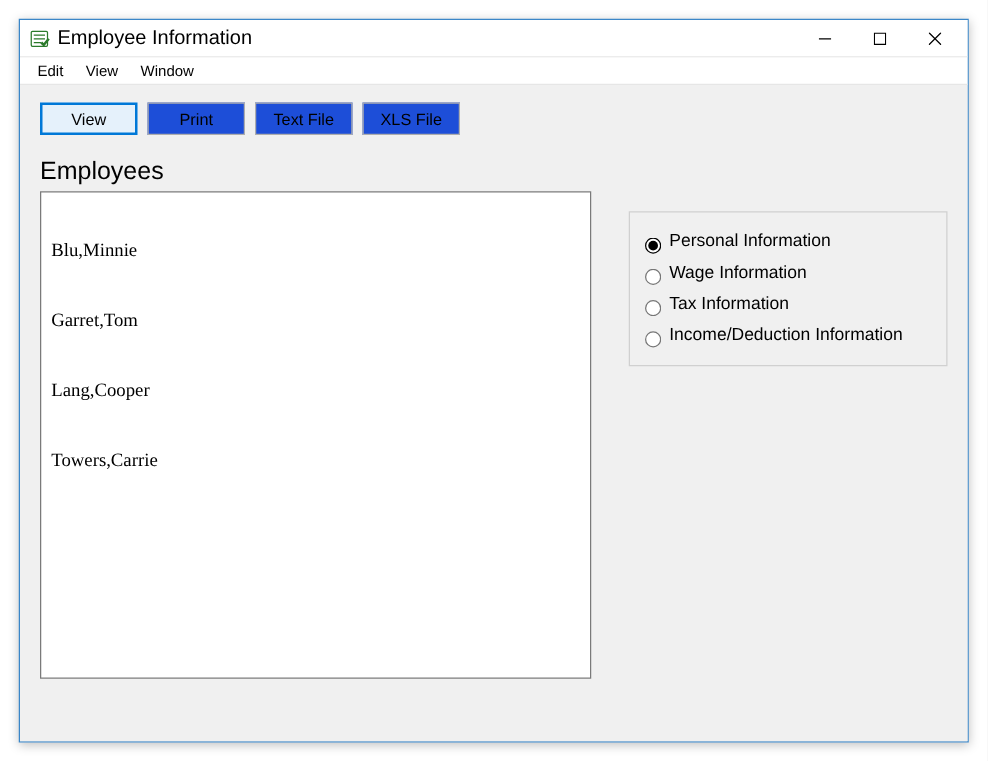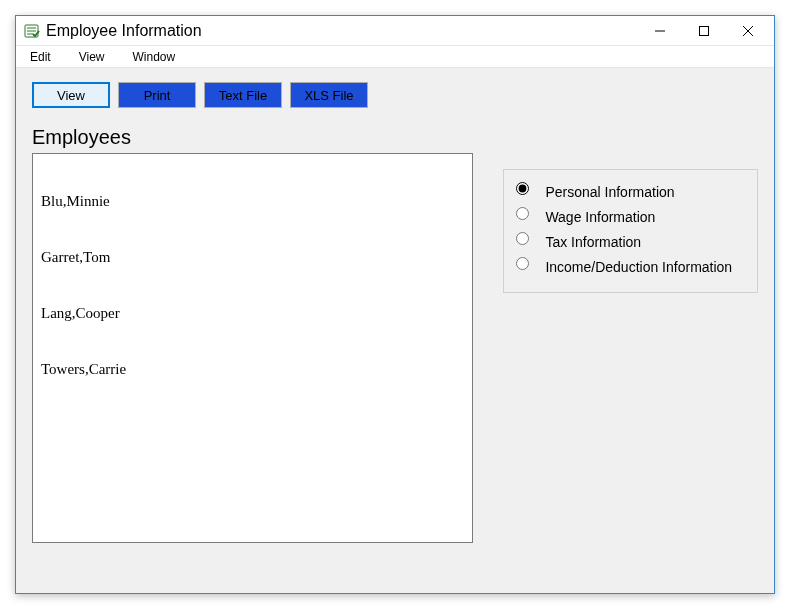--- a/index.html
+++ b/index.html
@@ -47,21 +47,21 @@
     border: none;
     font-family: inherit;
   }
   .caption-btn svg { display:block; }
   .menubar {
     height: 22px;
     background: #fff;
     display: flex;
     align-items: center;
     padding: 0 6px;
-    gap: 12px;
+    gap: 2px;
     font-size: 12px;
     border-bottom: 1px solid #e6e6e6;
   }
   .menu-item {
     padding: 2px 8px;
   }
   .client {
     flex: 1;
     background: #f0f0f0;
     padding: 14px 16px 16px 16px;
@@ -110,22 +110,22 @@
   }
   .option-group {
     margin-top: 16px;
     border: 1px solid #d0d0d0;
     background: #f0f0f0;
     padding: 10px 14px 12px 12px;
     width: 256px;
   }
   .radio-row {
     display: flex;
-    align-items: flex-start;
-    gap: 16px;
+    align-items: flex-end;
+    gap: 6px;
     font-size: 14px;
     padding: 2px 0;
     line-height: 1.5;
   }
   .radio-input {
     width: 13px; height: 13px;
     accent-color: #000;
     margin:0;
   }
 </style>

